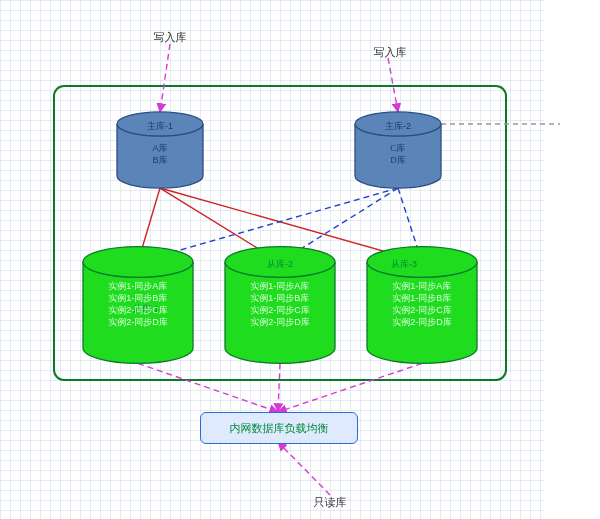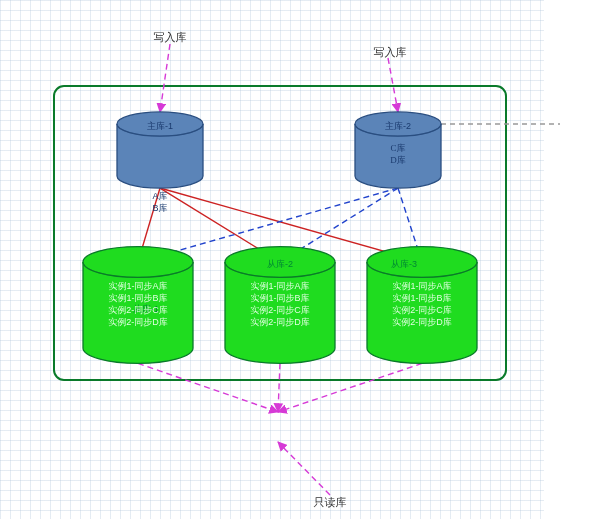--- a/index.html
+++ b/index.html
@@ -2,21 +2,21 @@
 <html><head>
 <meta charset="utf-8">
 <style>
   html,body{margin:0;padding:0;width:600px;height:519px;font-family:"Microsoft YaHei",Arial,sans-serif;overflow:hidden}
   .canvas{position:relative;width:544px;height:519px;
     background:
       linear-gradient(to right,rgba(180,200,220,.35) 1px,transparent 1px) 0 0/10px 10px,
       linear-gradient(to bottom,rgba(180,200,220,.35) 1px,transparent 1px) 0 0/10px 10px,
       #fff}
   svg{position:absolute;left:0;top:0}
-  .node-label{position:absolute;font-size:9px;color:#083;white-space:pre;text-align:center;transform:translateX(-50%)}
+  .node-label{position:absolute;font-size:9px;color:#083;white-space:pre;text-align:left;transform:translateX(-50%)}
   .node-label.blue{color:#1a3a6e}
   .node-label.white{color:#e0ffe0}
   .plain{position:absolute;font-size:11px;color:#333;transform:translateX(-50%)}
   .lb-box{position:absolute;border:1.5px solid #2b6bd6;border-radius:6px;background:#dfeaff;
           font-size:11px;color:#083; display:flex;align-items:center;justify-content:center}
 </style>
 </head>
 <body>
 
 <div class="canvas">
@@ -67,22 +67,25 @@
         <path d="M 367 262 L 367 348 A 55 15.400000000000002 0 0 0 477 348 L 477 262" fill="#1fdc1f" stroke="#0a7a2a" stroke-width="1.3"></path>
         <ellipse cx="422" cy="262" rx="55" ry="15.400000000000002" fill="#1fdc1f" stroke="#0a7a2a" stroke-width="1.3"></ellipse>
         <path d="M 367 262 A 55 15.400000000000002 0 0 0 477 262" fill="none" stroke="#0a7a2a" stroke-width="1" stroke-opacity="0.5"></path>
       </g>
   </svg>
 
   <span class="plain" style="left:170px;top:30px">写入库</span>
   <span class="plain" style="left:390px;top:45px">写入库</span>
   <span class="plain" style="left:330px;top:495px">只读库</span>
 
+  <div class="lb-box" style="left:200px;top:412px;width:156px;height:30px">
+    <span>内网数据库负载均衡</span>
+  </div>
 <span class="node-label blue" style="left: 160px; top: 120px;">主库-1</span>
-    <span class="node-label blue" style="left: 160px; top: 142px; line-height: 12px; margin-top: 48px;">A库
+    <span class="node-label blue" style="left: 160px; top: 142px; line-height: 12px;">A库
 B库</span>
     <span class="node-label blue" style="left: 398px; top: 120px;">主库-2</span>
     <span class="node-label blue" style="left: 398px; top: 142px; line-height: 12px; font-family: Liberation Serif, serif;">C库
 D库</span>
     <span class="node-label " style="left: 146px; top: 258px; margin-top: 45px;">从库-1</span>
     <span class="node-label white" style="left: 138px; top: 280px; line-height: 12px;">实例1-同步A库
 实例1-同步B库
 实例2-同步C库
 实例2-同步D库</span>
     <span class="node-label " style="left: 280px; top: 258px;">从库-2</span>

